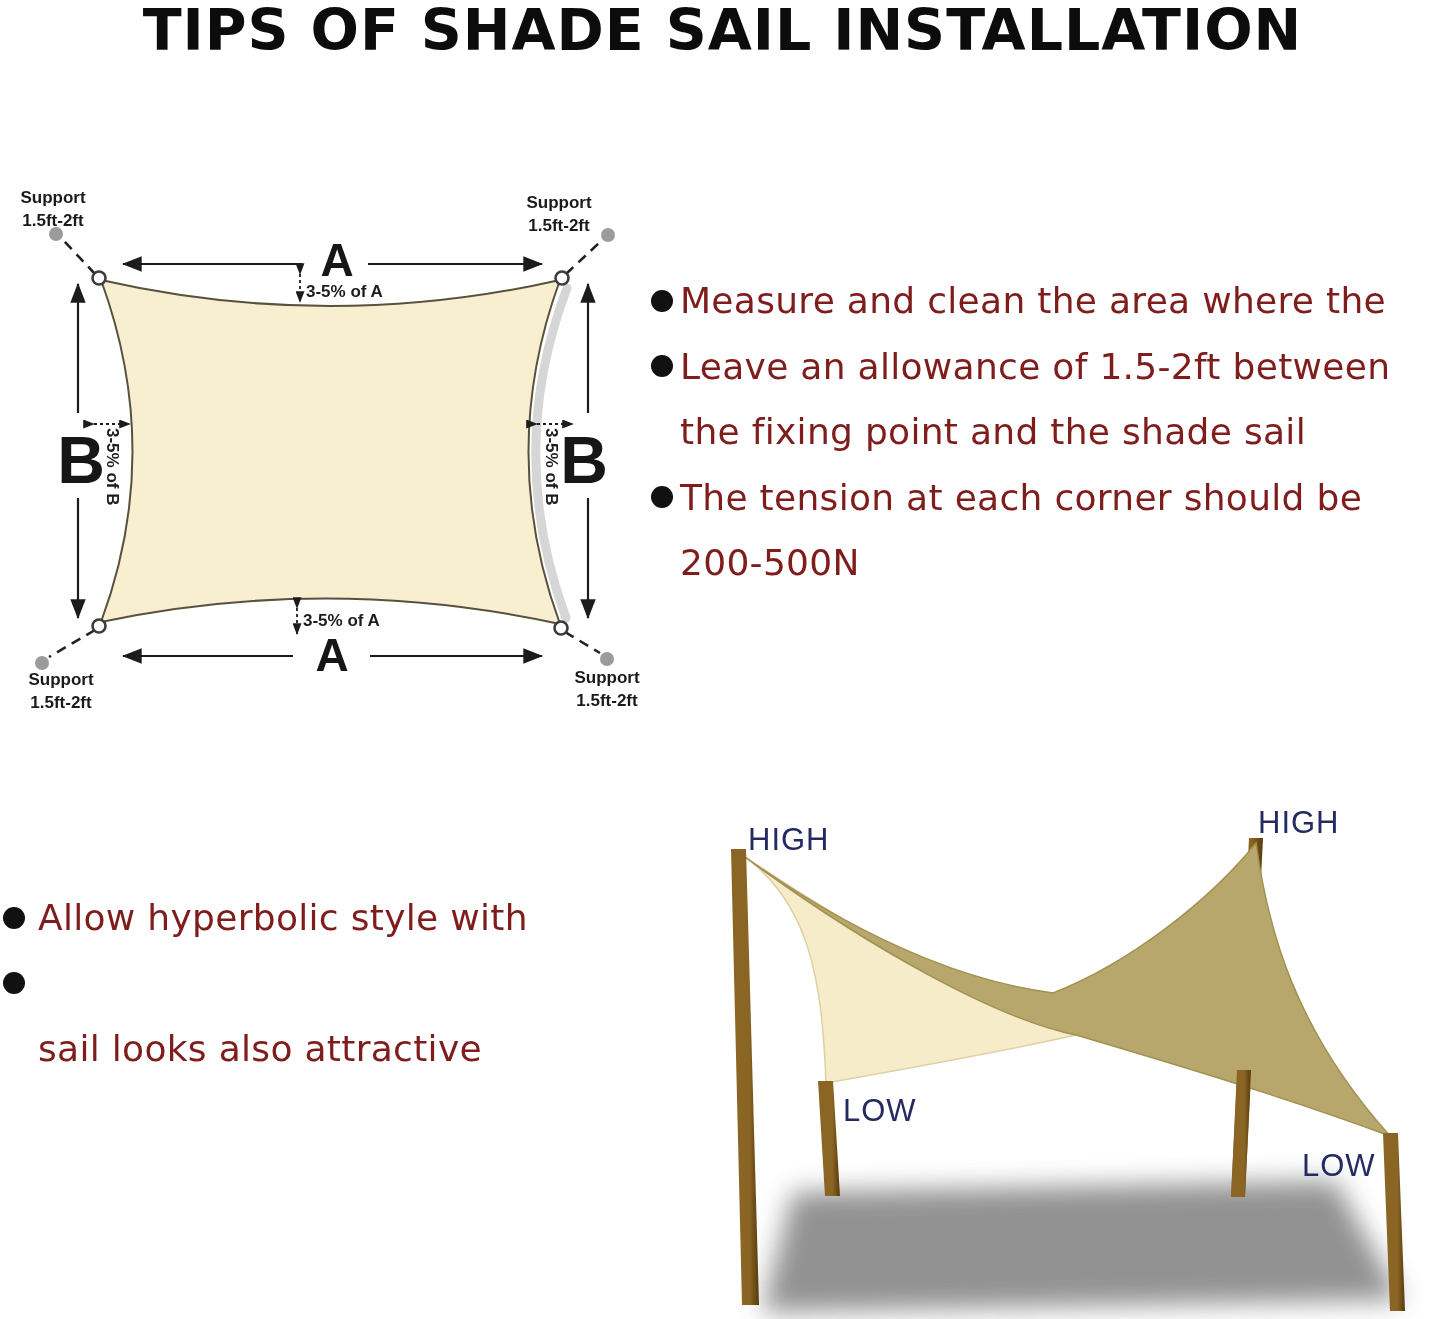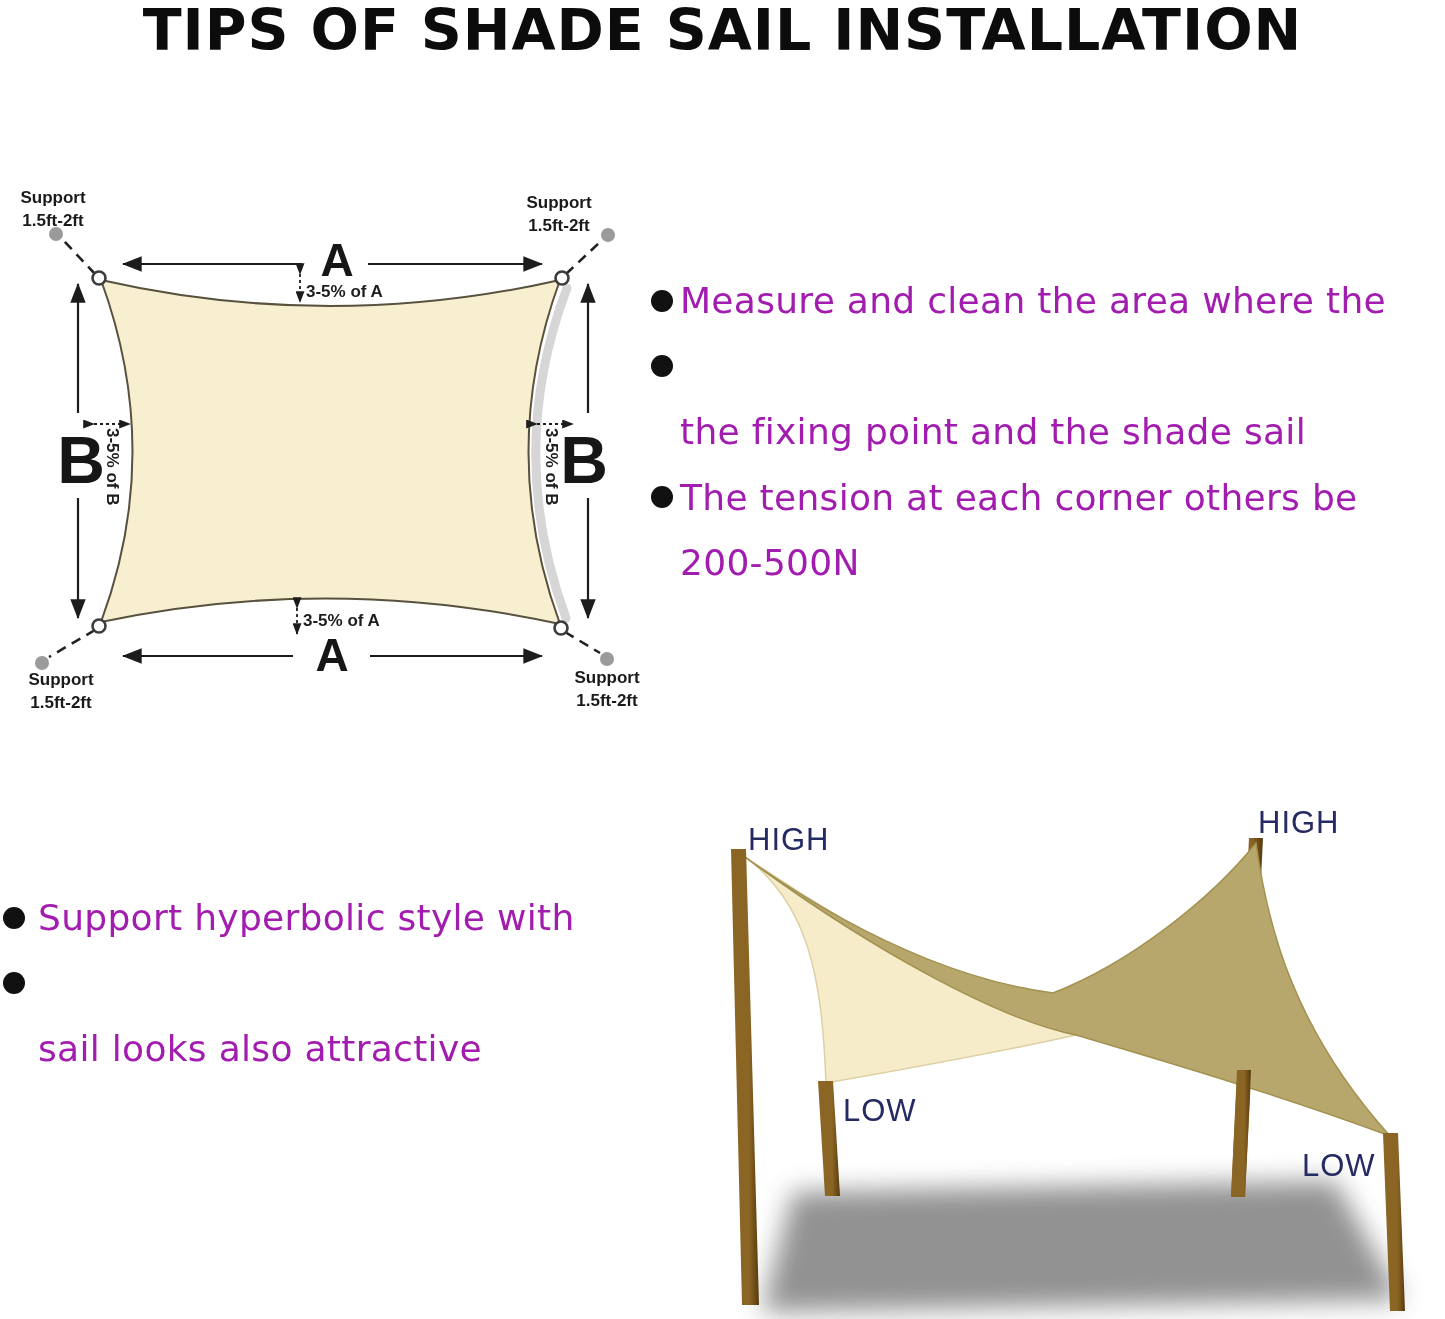--- a/index.html
+++ b/index.html
@@ -26,21 +26,21 @@
   .support-tl { left:10px;  top:186px; }
   .support-tr { left:516px; top:191px; }
   .support-bl { left:18px;  top:668px; }
   .support-br { left:564px; top:666px; }
 
   .tips { position:absolute; }
   .tips-right { left:640px; top:268px; width:800px; }
   .tips-left  { left:0px;   top:885px; width:630px; }
   .tline {
     position:relative; height:65.5px; line-height:65.5px;
-    font-size:36px; letter-spacing:0.3px; color:#a21caf; white-space:nowrap;
+    font-size:36px; letter-spacing:0.3px; color:#7f1d1d; white-space:nowrap;
   }
   .tips-right .tline { padding-left:40px; }
   .tips-left  .tline { padding-left:38px; }
   .bullet {
     position:absolute; top:50%; transform:translateY(-50%);
     width:22px; height:22px; border-radius:50%; background:#111;
   }
   .tips-right .bullet { left:11px; }
   .tips-left  .bullet { left:3px; }
 
@@ -125,28 +125,28 @@
     <div>Support</div>
     <div>1.5ft-2ft</div>
   </div>
   <div class="support-label support-br">
     <div>Support</div>
     <div>1.5ft-2ft</div>
   </div>
 
   <div class="tips tips-right">
     <div class="tline"><span class="bullet"></span><span>Measure and clean the area where the</span></div>
-    <div class="tline"><span class="bullet"></span></div>
+    <div class="tline"><span class="bullet"></span><span>Leave an allowance of 1.5-2ft between</span></div>
     <div class="tline"><span>the fixing point and the shade sail</span></div>
-    <div class="tline"><span class="bullet"></span><span>The tension at each corner others be</span></div>
+    <div class="tline"><span class="bullet"></span><span>The tension at each corner should be</span></div>
     <div class="tline"><span>200-500N</span></div>
   </div>
 
   <div class="tips tips-left">
-    <div class="tline"><span class="bullet"></span><span>Support hyperbolic style with</span></div>
+    <div class="tline"><span class="bullet"></span><span>Allow hyperbolic style with</span></div>
     <div class="tline"><span class="bullet"></span></div>
     <div class="tline"><span>sail looks also attractive</span></div>
   </div>
 
   <svg id="illustration-svg" width="805" height="539" viewBox="640 780 805 539">
     <defs>
       <linearGradient id="wood" x1="0" y1="0" x2="1" y2="0">
         <stop offset="0" stop-color="#8a6524"></stop>
         <stop offset="0.65" stop-color="#8a6524"></stop>
         <stop offset="1" stop-color="#573a0c"></stop>

